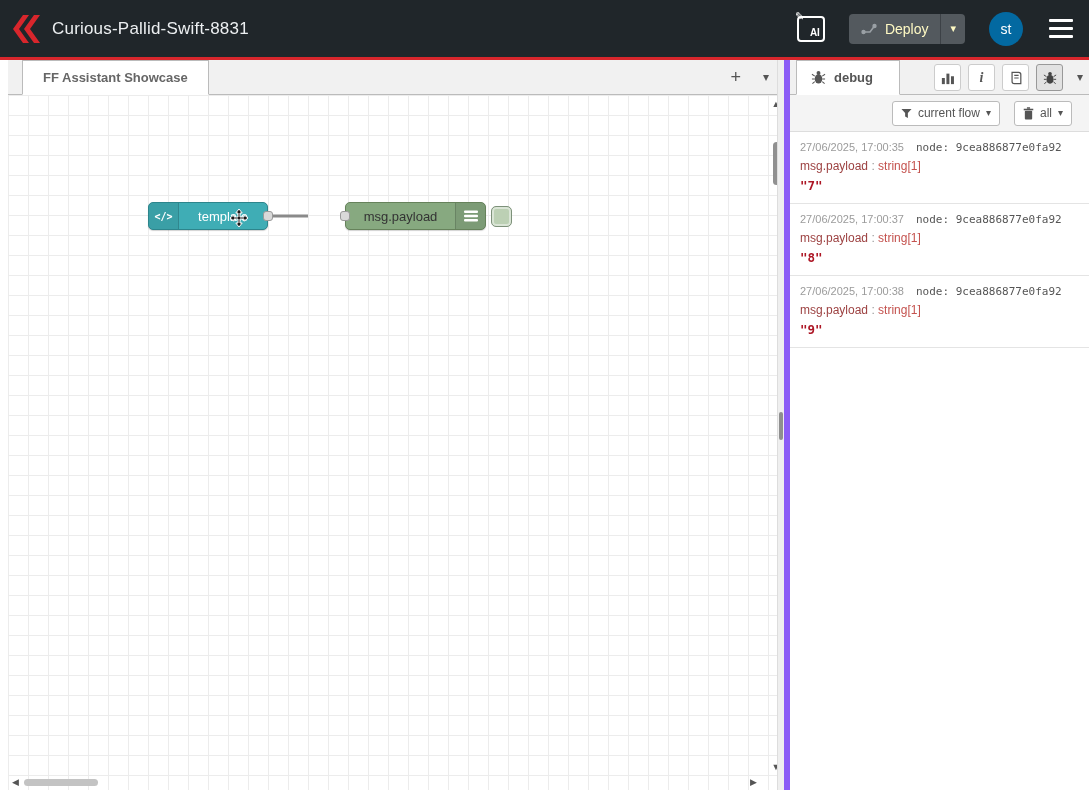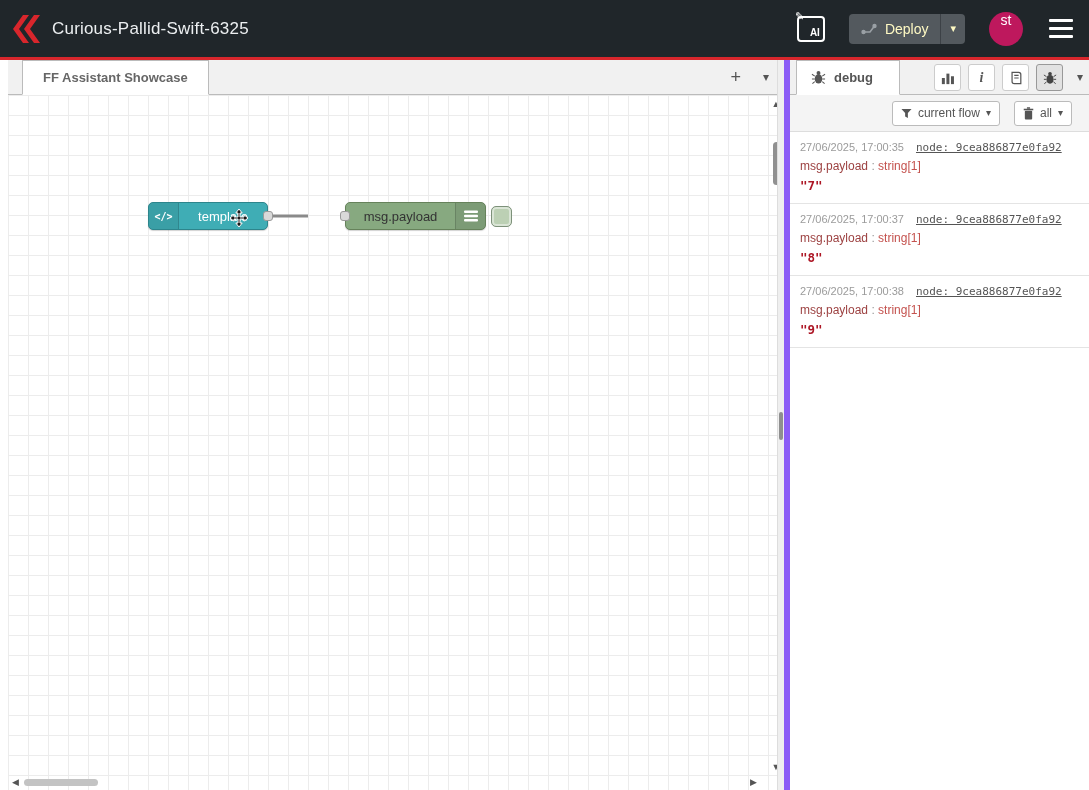--- a/index.html
+++ b/index.html
@@ -14,22 +14,22 @@
   .app-title { color:#eceff1; font-size:17px; font-weight:500; letter-spacing:.2px; }
   .header-right { position:absolute; right:14px; top:0; height:57px; display:flex; align-items:center; gap:24px; }
   .ai-btn { position:relative; width:28px; height:26px; border:2px solid #fff; border-radius:4px;
     display:flex; align-items:flex-end; justify-content:flex-end; padding:2px 3px;
     color:#fff; font-size:10px; font-weight:bold; cursor:pointer; background:transparent; }
   .ai-pencil { position:absolute; top:-8px; left:-4px; color:#fff; font-size:11px; font-weight:normal; }
   .deploy-btn { display:flex; align-items:stretch; height:30px; background:#53595e; border-radius:4px;
     color:#fef9c3; font-size:14px; overflow:hidden; cursor:default; }
   .deploy-main { display:flex; align-items:center; gap:8px; padding:0 12px; }
   .deploy-caret { display:flex; align-items:center; padding:0 9px; border-left:1px solid #3c4146; font-size:11px; }
-  .avatar { width:34px; height:34px; border-radius:50%; background:#be185d; color:#fff; font-size:14px;
-    display:flex; align-items:flex-start; justify-content:center; cursor:pointer; }
+  .avatar { width:34px; height:34px; border-radius:50%; background:#0369a1; color:#fff; font-size:14px;
+    display:flex; align-items:center; justify-content:center; cursor:pointer; }
   .menu-btn { display:flex; flex-direction:column; gap:5px; cursor:pointer; padding:4px 2px; }
   .menu-btn span { display:block; width:24px; height:3px; background:#fff; border-radius:1px; }
 
   
   .workspace { position:absolute; top:60px; left:8px; width:777px; bottom:0; }
   .tabbar { position:absolute; top:0; left:0; right:0; height:35px; background:#f1f1f1;
     border-bottom:1px solid #bbb; display:flex; align-items:flex-end; }
   .tab { height:35px; margin-bottom:-1px; margin-left:14px; display:flex; align-items:center; gap:8px;
     padding:0 20px; background:#fff; border:1px solid #bbb; border-bottom:1px solid #fff;
     font-size:13px; font-weight:bold; color:#666; z-index:2; cursor:pointer; }
@@ -96,39 +96,39 @@
   .sb-toolbar { position:absolute; top:35px; left:0; right:0; height:37px; background:#f4f4f4;
     border-bottom:1px solid #ddd; display:flex; align-items:center; justify-content:flex-end; gap:14px; padding:0 17px; }
   .tool-btn { height:25px; display:flex; align-items:center; gap:6px; padding:0 8px; background:#fff;
     border:1px solid #bbb; border-radius:3px; font-size:12px; color:#555; cursor:pointer; }
   .tool-btn .chev { font-size:10px; }
 
   .messages { position:absolute; top:72px; left:0; right:0; bottom:0; overflow-y:auto; }
   .msg { padding:9px 10px 10px 10px; border-bottom:1px solid #e4e4e4; cursor:pointer; }
   .msg-meta { display:flex; gap:12px; font-size:11px; }
   .msg-time { color:#9b9b9b; }
-  .msg-node { color:#555; font-family:"DejaVu Sans Mono",monospace; font-size:11px;text-decoration:underline; }
+  .msg-node { color:#555; font-family:"DejaVu Sans Mono",monospace; font-size:11px; }
   .msg-prop { margin-top:5px; font-size:12px; }
   .prop-path { color:#9d4242; }
   .prop-sep { color:#999; }
   .prop-type { color:#c4524e; }
   .msg-value { margin-top:5px; font-family:"DejaVu Sans Mono",monospace; font-weight:bold;
     font-size:12.5px; color:#ad1625; }
 </style>
 </head>
 <body>
 
 <div id="app">
 
   <div class="header">
     <svg class="logo" viewBox="0 0 32 30">
       <polygon points="19,1 9,15 19,29 13,29 3,15 13,1" fill="#d8262c"></polygon>
       <polygon points="30,1 20,15 30,29 24,29 14,15 24,1" fill="#d8262c"></polygon>
     </svg>
-    <div class="app-title">Curious-Pallid-Swift-6325</div>
+    <div class="app-title">Curious-Pallid-Swift-8831</div>
 
     <div class="header-right">
       <div class="ai-btn">
         <span class="ai-pencil">✎</span>
         <span>AI</span>
       </div>
       <div class="deploy-btn">
         <div class="deploy-main">
           <svg width="16" height="12" viewBox="0 0 16 12">
             <path d="M2.5 9 H9 L13.5 3" stroke="#9aa0a5" fill="none" stroke-width="1.6"></path>

